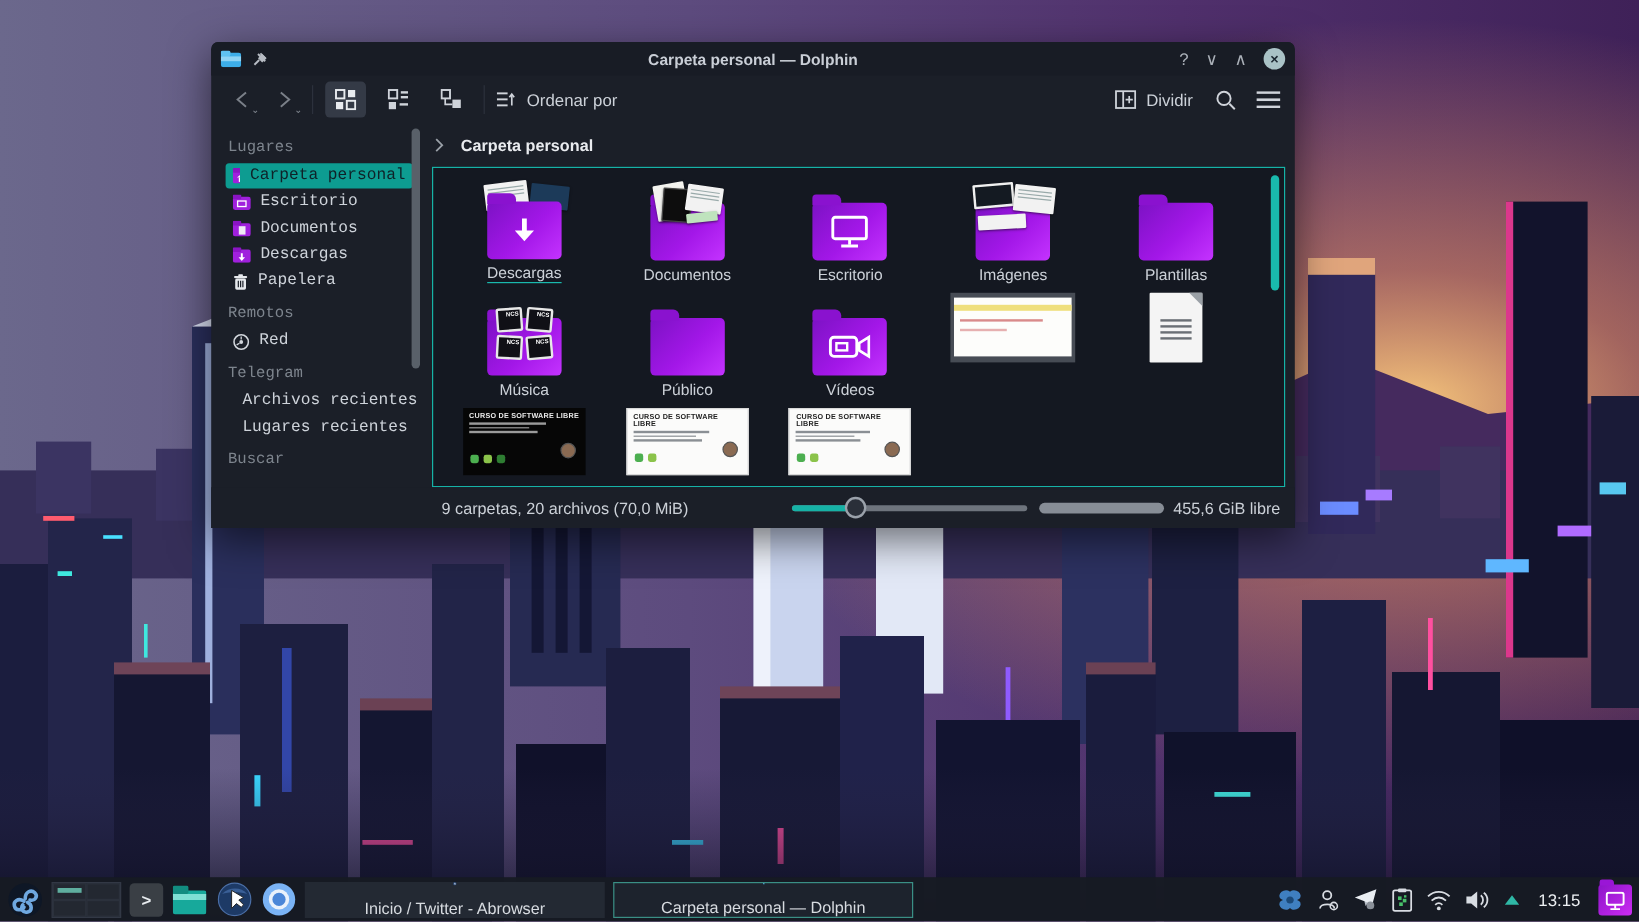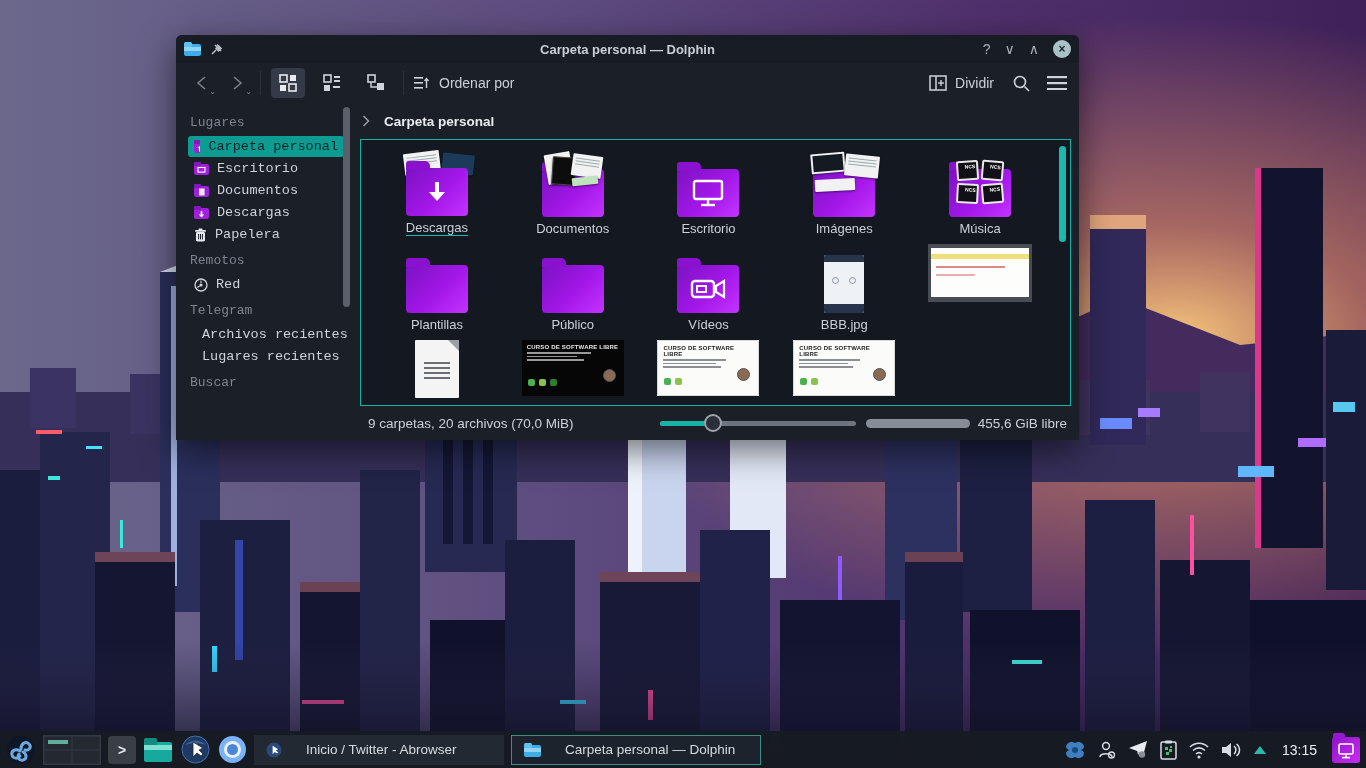--- a/index.html
+++ b/index.html
@@ -113,22 +113,22 @@
   
   .taskbar { position:absolute; left:0; bottom:0; right:0; height:37px; background:rgba(23,27,35,.97);
              display:flex; align-items:center; padding:0 6px; gap:7px; color:#dde1e6; }
   .tb-ico { width:30px; height:30px; display:flex; align-items:center; justify-content:center; flex-shrink:0; }
   .pager { width:58px; height:30px; display:grid; grid-template-columns:1fr 1fr; grid-template-rows:1fr 1fr;
            background:#232831; border:1px solid #323845; flex-shrink:0; }
   .pager div { border:1px solid #2b313c; position:relative; }
   .pager .active::after { content:""; position:absolute; left:3px; top:3px; right:3px; bottom:5px; background:#5fae9f; }
   .konsole { width:28px; height:28px; border-radius:4px; background:#3a3f45; color:#e8ecef;
              display:flex; align-items:center; justify-content:center; font-weight:700; font-size:14px; }
-  .task { height:30px; display:flex; align-items:center; gap:24px; padding:0 12px; min-width:250px;
-          background:#232933; font-size:13.5px; color:#d7dbe0; }
+  .task { height:30px; display:flex; align-items:center; gap:12px; padding:0 12px; min-width:250px;
+          background:#232933; font-size:13.5px; color:#d7dbe0;flex-direction:column; }
   .task.active { background:#1d232d; border:1px solid #3a8f85; }
   .tray { margin-left:auto; display:flex; align-items:center; gap:11px;justify-content:center; }
   .clock { font-size:14px; color:#eceff2; margin:0 4px; }
   .deskico { position:relative; width:28px; height:26px; border-radius:3px;
              background:linear-gradient(135deg,#8d14c9,#cb2cf2); }
   .deskico::before { content:""; position:absolute; top:-4px; left:1px; width:12px; height:5px;
                      border-radius:2px 3px 0 0; background:#9a16d6; }
 </style>
 </head>
 <body>
@@ -468,65 +468,54 @@
               <div class="fico">
                 <div class="bf"></div>
                 <div class="pv" style="width:34px;height:20px;left:2px;top:0;transform:rotate(-5deg);background:#141a22;border:2px solid #f0f0f0;"></div>
                 <div class="pv white lines" style="width:34px;height:22px;right:0;top:2px;transform:rotate(6deg);"></div>
                 <div class="pv white" style="width:40px;height:12px;left:6px;top:26px;transform:rotate(-3deg);"></div>
               </div>
               <div class="flabel">Imágenes</div>
             </div>
             <div class="cell">
               <div class="fico">
+                  <div class="bf"></div>
+                </div>
+              <div class="flabel">Plantillas</div>
+            </div>
+
+            <div class="cell">
+              <div class="fico">
                 <div class="bf"></div>
                 <div class="musicgrid">
                   <div class="ncs" style="transform:rotate(-4deg);">NCS</div>
                   <div class="ncs" style="transform:rotate(5deg);">NCS</div>
                   <div class="ncs" style="transform:rotate(3deg);">NCS</div>
                   <div class="ncs" style="transform:rotate(-5deg);">NCS</div>
                 </div>
               </div>
               <div class="flabel">Música</div>
-            </div>
-
-            <div class="cell">
-              <div class="fico">
-                  <div class="bf"></div>
-                </div>
-              <div class="flabel">Plantillas</div>
             </div>
             <div class="cell">
               <div class="fico">
                   <div class="bf"></div>
                 </div>
               <div class="flabel">Público</div>
             </div>
             <div class="cell">
               <div class="fico">
                   <div class="bf">
                 <svg class="glyph" width="36" height="24" viewBox="0 0 36 24">
                   <rect x="2" y="4" width="22" height="16" rx="3" fill="none" stroke="#fff" stroke-width="2.4"></rect>
                   <rect x="7" y="9" width="9" height="6" fill="none" stroke="#fff" stroke-width="2"></rect>
                   <polygon points="26,9 34,4 34,20 26,15" fill="none" stroke="#fff" stroke-width="2.2"></polygon>
                 </svg>
               </div>
                 </div>
               <div class="flabel">Vídeos</div>
-            </div>
-            <div class="cell">
-              <div class="fico">
-                  <div class="bbb">
-                <div class="top"></div>
-                    <div class="bot"></div>
-                    <div class="c1"></div>
-                    <div class="c2"></div>
-              </div>
-                </div>
-              <div class="flabel">BBB.jpg</div>
             </div>
 
             <div class="cell cell3">
               <div class="th-browser">
                 <div class="page">
                     <div class="mbar"></div>
                     <div class="l1"></div>
                     <div class="l2"></div>
                   </div>
               </div>

